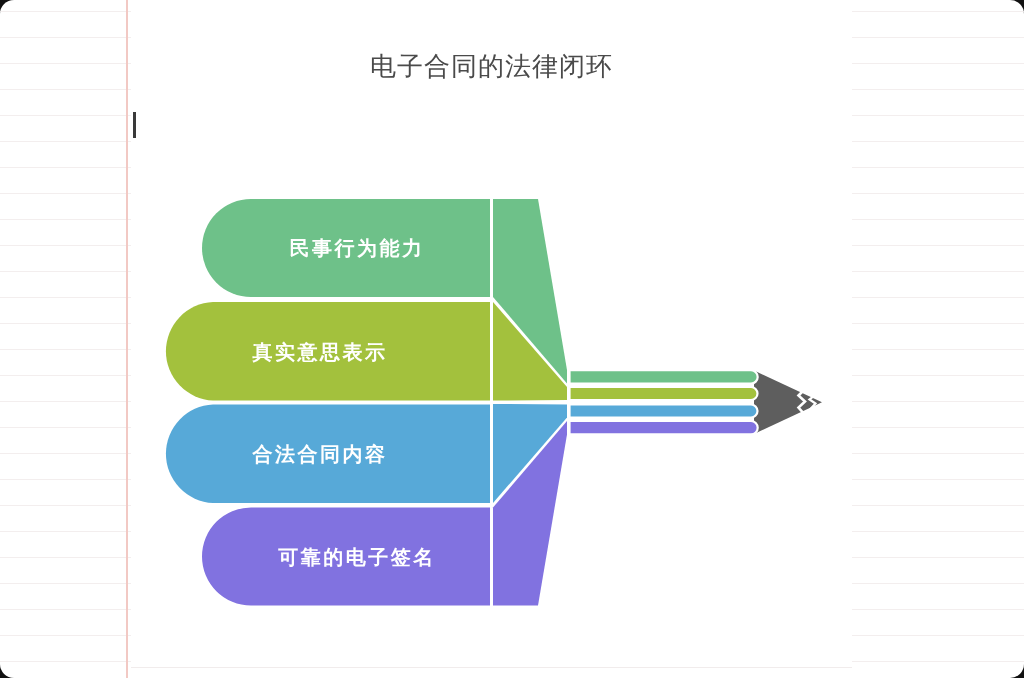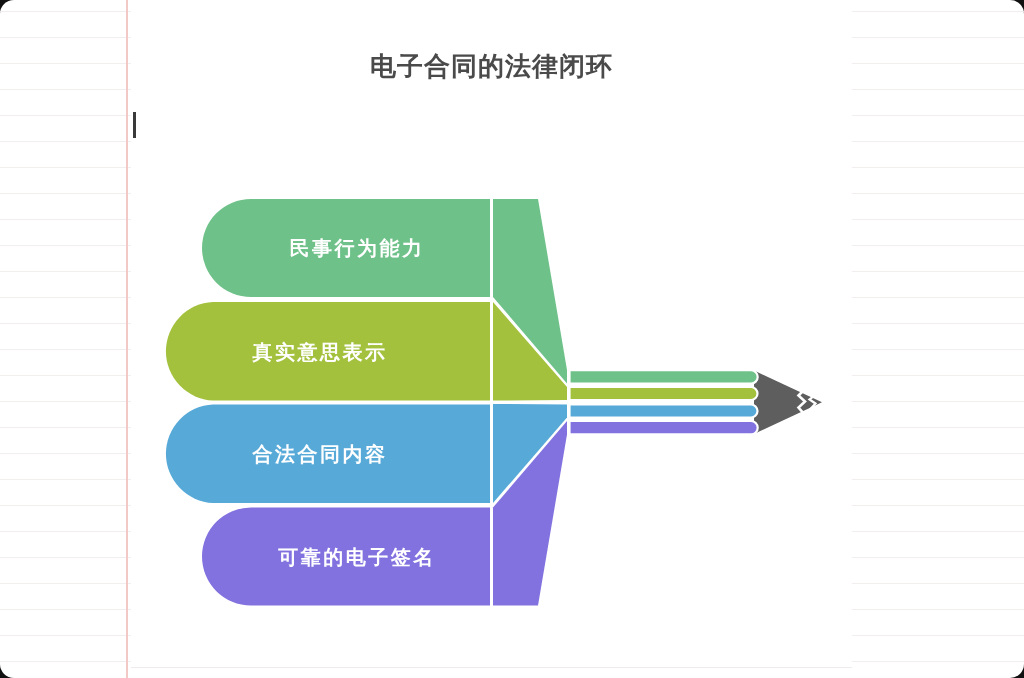--- a/index.html
+++ b/index.html
@@ -24,21 +24,21 @@
     position:absolute;left:131px;top:0;width:721px;height:667px;
     background:#ffffff;border-bottom:1px solid #f1ecec;
   }
   .caret{
     position:absolute;left:133px;top:112px;width:2.5px;height:26px;
     background:#3a3a3a;
   }
   .title{
     position:absolute;left:131px;top:50px;width:721px;height:32px;
     line-height:32px;text-align:center;
-    font-size:26px;font-weight:700;color:#4a4a4a;letter-spacing:1px;
+    font-size:26px;font-weight:400;color:#4a4a4a;letter-spacing:1px;
   }
   svg.diagram{position:absolute;left:0;top:0;}
   .banner-label{
     font-size:20px;font-weight:700;letter-spacing:2.5px;
     font-family:"Liberation Sans","DejaVu Sans",sans-serif;
   }
   .strip{stroke:#ffffff;stroke-width:2.2;}
   .zig{fill:none;stroke:#ffffff;stroke-width:2.6;}
   .zig2{fill:none;stroke:#ffffff;stroke-width:2.2;}
 </style>

